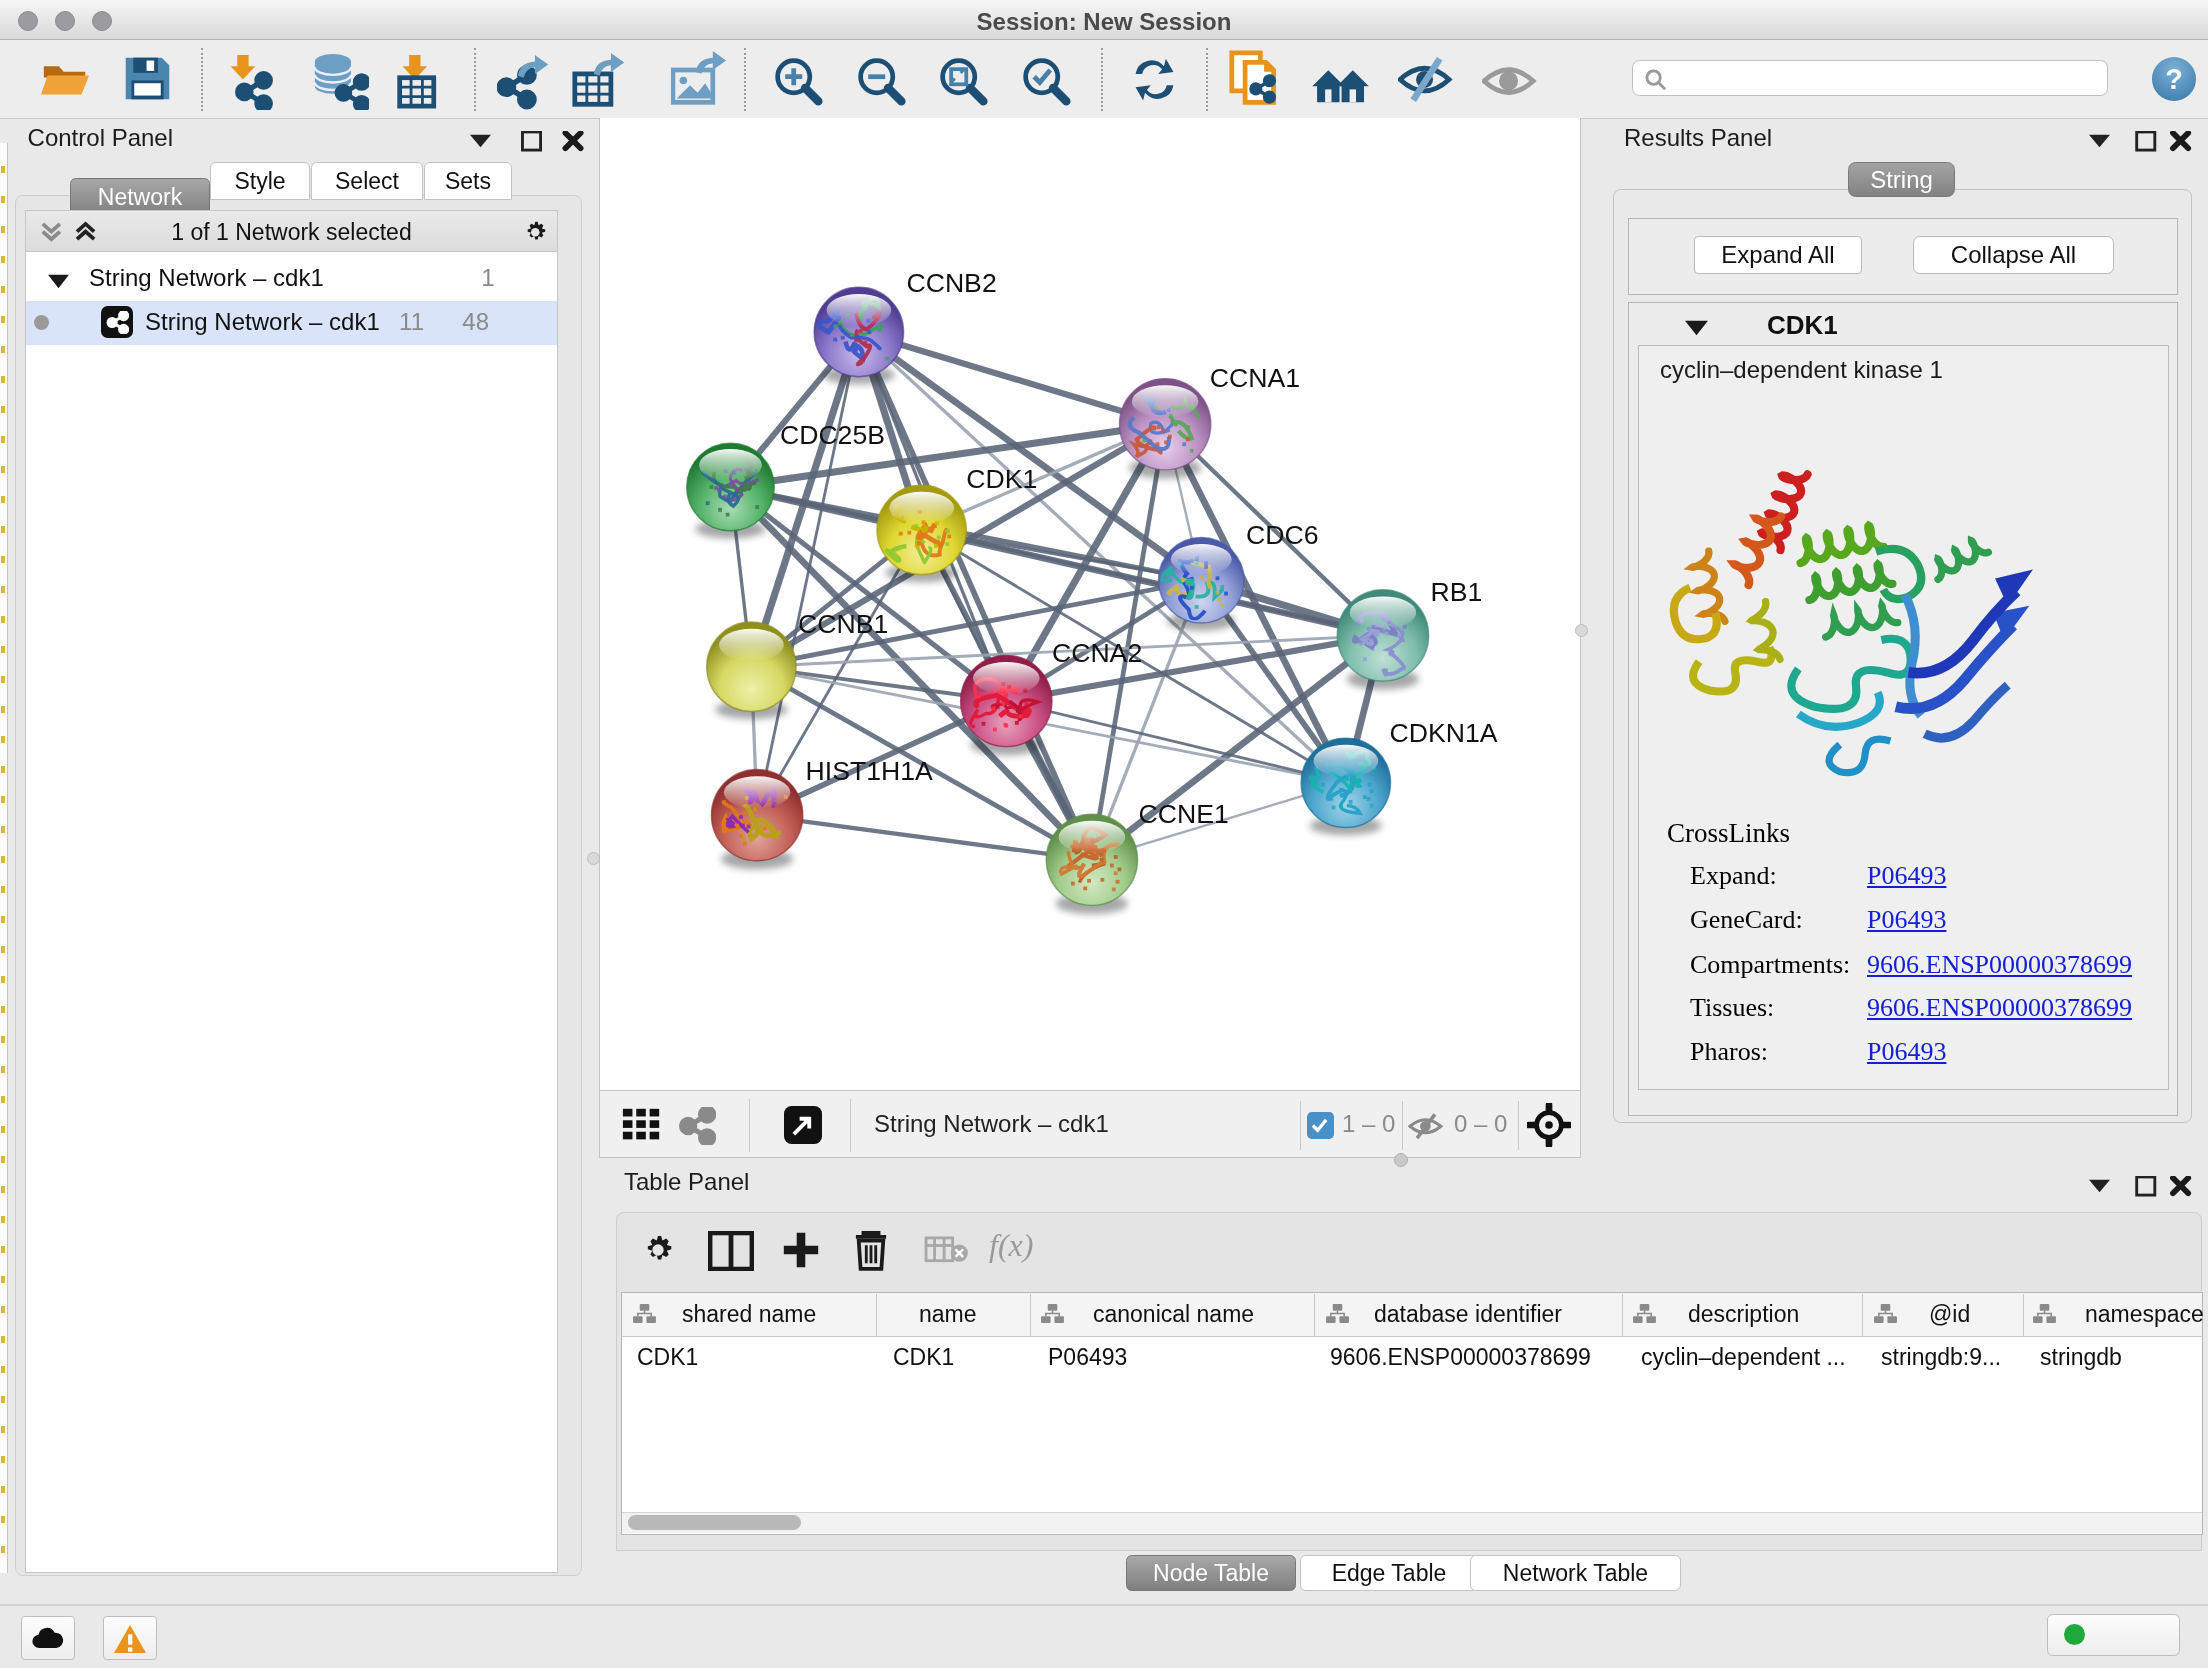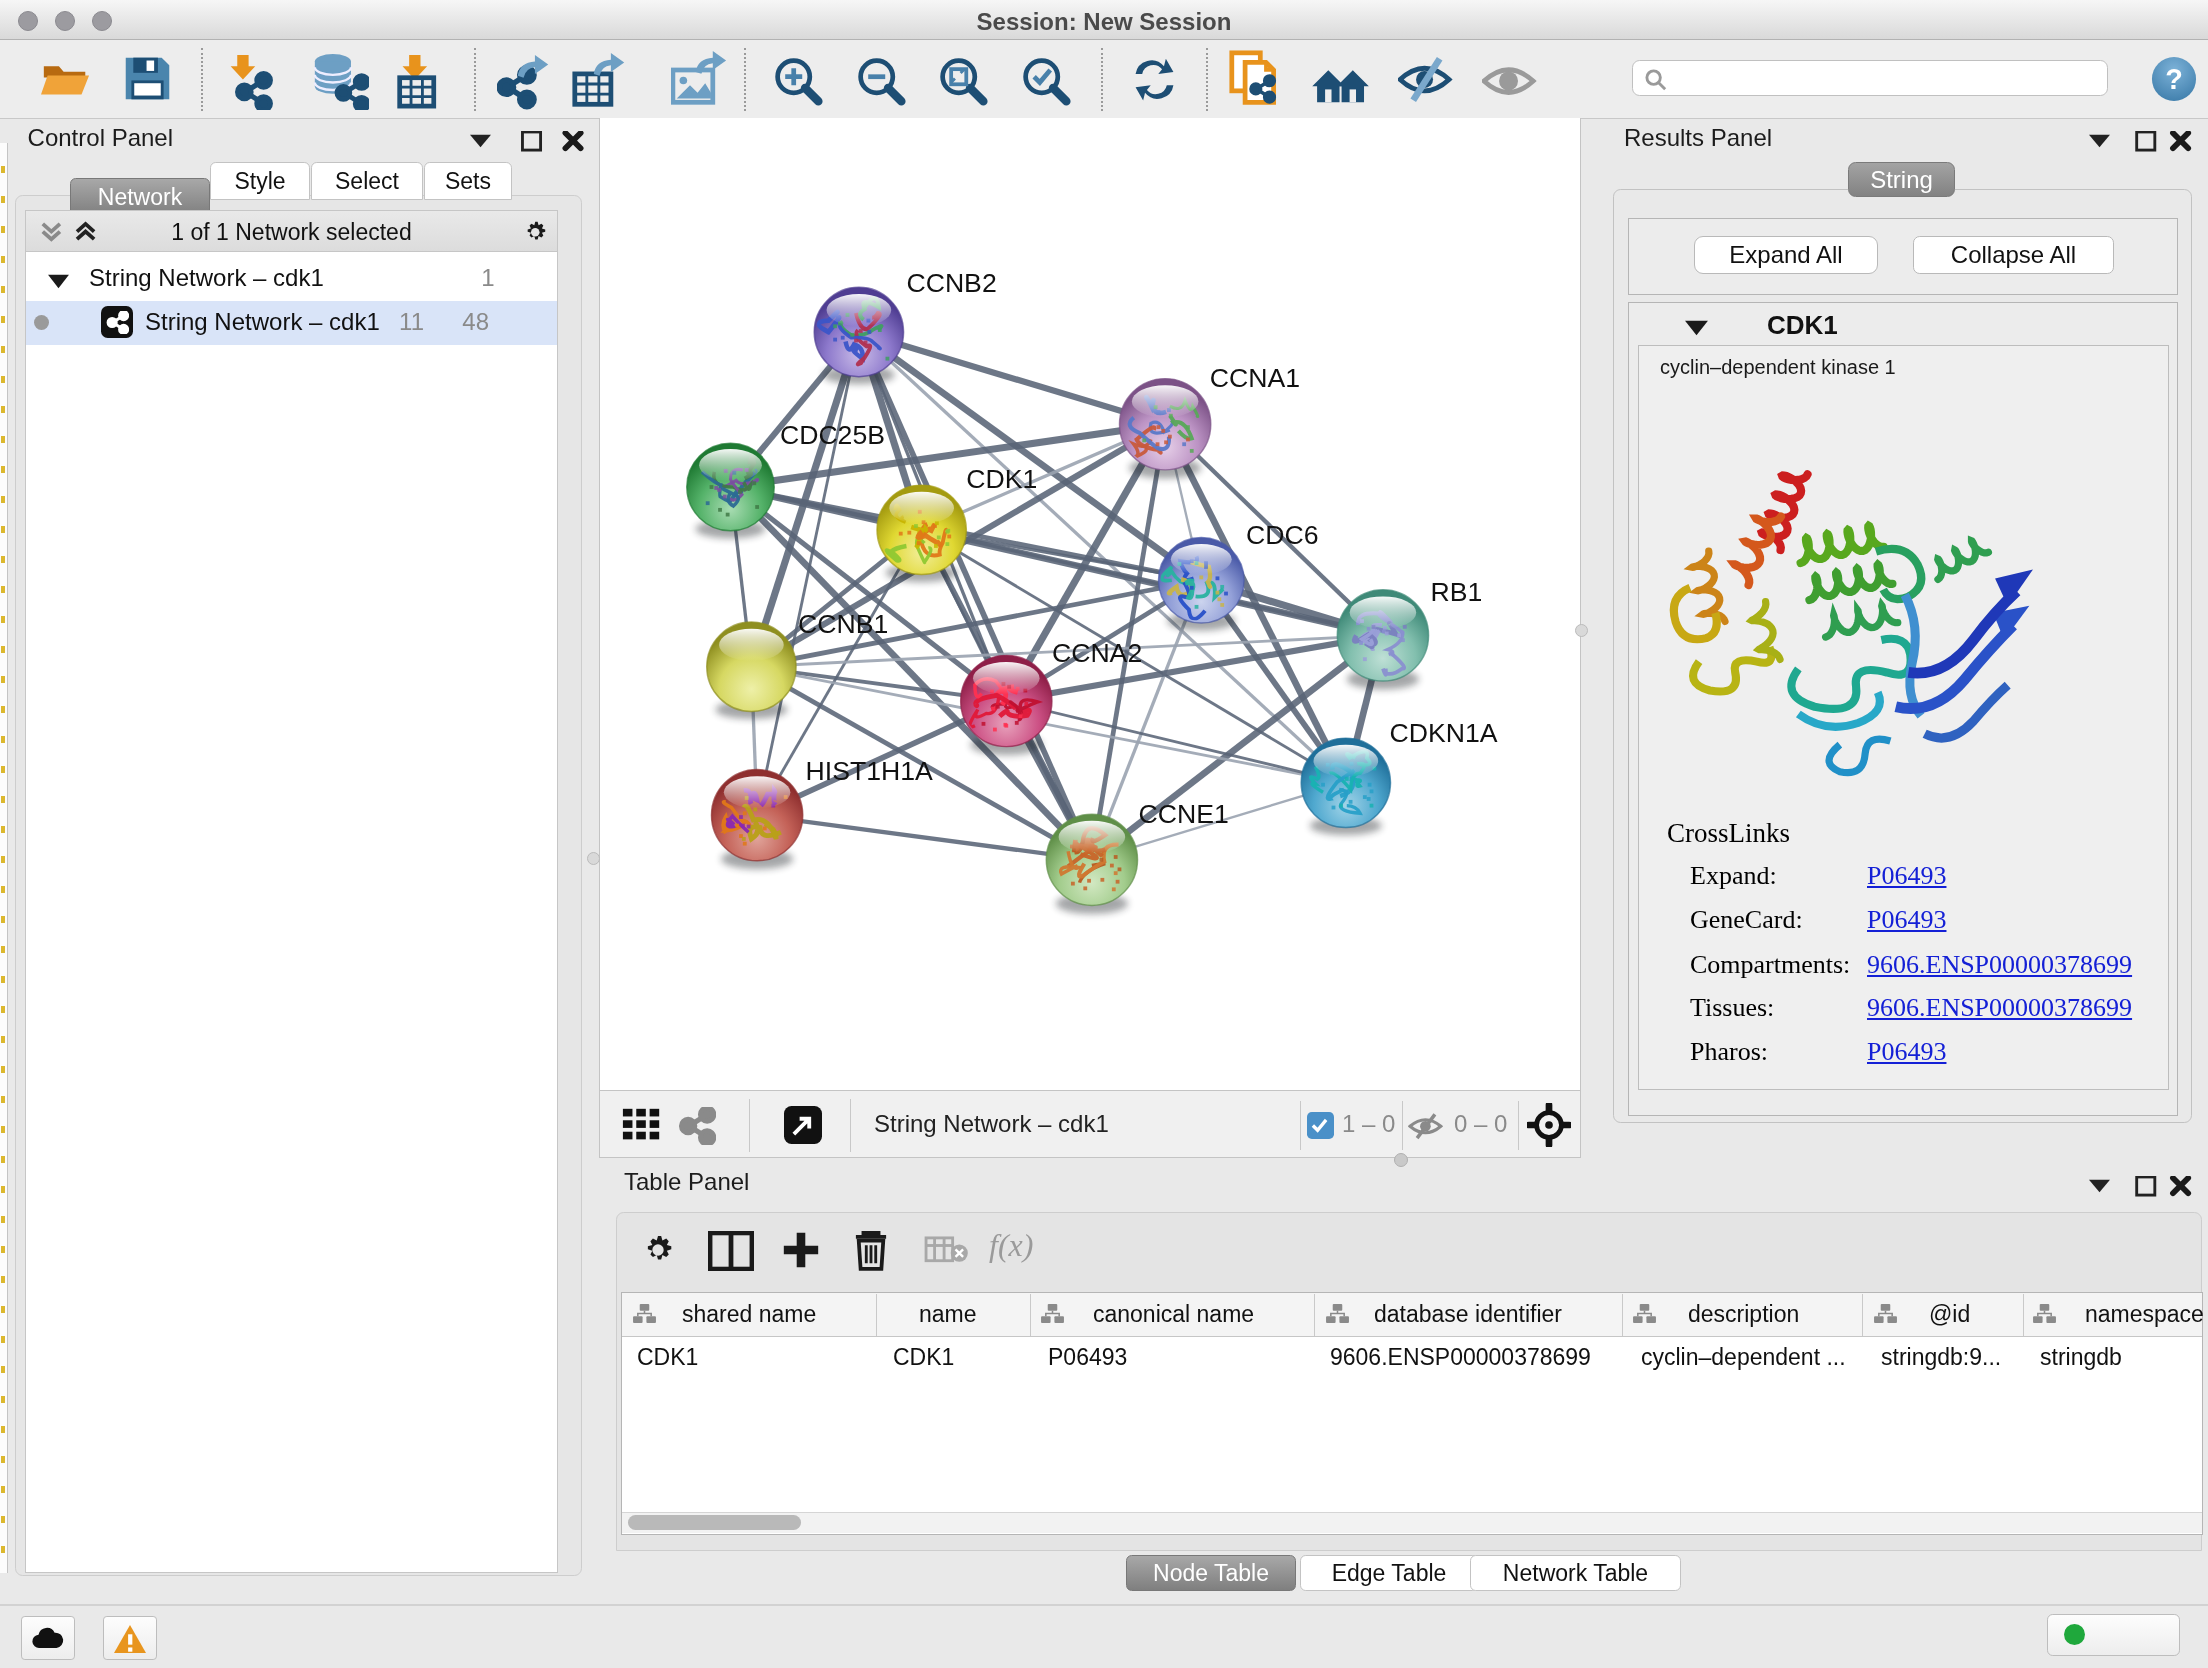--- a/index.html
+++ b/index.html
@@ -715,29 +715,29 @@
 
 <div class="abs panelhead" style="left:1624px;top:124px">Results Panel</div>
 <svg class="abs" style="left:2089px;top:131px" width="124" height="21" viewBox="0 0 130 22">
 <path d="M0 4 L22 4 L11 17 Z" fill="#222"></path>
 <rect x="50" y="1" width="19" height="19" fill="none" stroke="#222" stroke-width="3"></rect>
 <path d="M88 2 L104 18 M104 2 L88 18" stroke="#1a1a1a" stroke-width="6" stroke-linecap="round"></path>
 </svg>
 <div class="abs" style="left:1613px;top:189px;width:579px;height:934px;background:#e9e9e9;border:1px solid #c2c2c2;border-radius:7.6px"></div>
 <div class="abs" style="left:1848px;top:162px;width:107px;height:35px;background:linear-gradient(#a3a3a3,#828282);border:1px solid #7a7a7a;border-radius:7.6px;color:#fff;font-size:24px;text-align:center;line-height:33px">String</div>
 <div class="abs" style="left:1628px;top:218px;width:550px;height:77px;background:#ececec;border:1px solid #b5b5b5"></div>
-<div class="abs" style="left:1694px;top:236px;width:184px;height:38px;background:#fff;border:1px solid #b9b9b9;border-radius:9px;font-size:24px;text-align:center;line-height:36px;color:#111">Expand All</div>
+<div class="abs" style="left:1694px;top:236px;width:168px;height:38px;background:#fff;border:1px solid #b9b9b9;border-radius:4px;font-size:24px;text-align:center;line-height:36px;color:#111">Expand All</div>
 <div class="abs" style="left:1913px;top:236px;width:201px;height:38px;background:#fff;border:1px solid #b9b9b9;border-radius:6.7px;font-size:24px;text-align:center;line-height:36px;color:#111">Collapse All</div>
 <div class="abs" style="left:1628px;top:302px;width:550px;height:814px;background:#ececec;border:1px solid #b5b5b5"></div>
 <svg class="abs" style="left:1683px;top:317px" width="27" height="21" viewBox="0 0 28 22">
     <path d="M2 4 L26 4 L14 19 Z" fill="#1a1a1a"></path>
   </svg>
 <div class="abs" style="left:1767px;top:310px;font-size:26px;font-weight:bold;color:#111">CDK1</div>
 <div class="abs" style="left:1638px;top:345px;width:531px;height:745px;background:#efefef;border:1px solid #bdbdbd"></div>
-<div class="abs" style="left:1660px;top:356px;font-size:20px;color:#1a1a1a">cyclin–dependent kinase 1</div>
+<div class="abs" style="left:1660px;top:356px;font-size:24px;color:#1a1a1a">cyclin–dependent kinase 1</div>
 <svg style="position:absolute;left:1663px;top:436px" width="388" height="352" viewBox="0 0 430 390">
     <path d="M130.2 126.4 L130.6 123.7 L130.0 120.8 L128.5 117.8 L126.2 115.0 L123.4 112.4 L120.3 110.2 L117.1 108.5 L114.2 107.3 L111.8 106.8 L110.2 106.7 L109.5 107.1 L109.8 107.9 L111.1 108.9 L113.3 109.9 L116.2 110.9 L119.8 111.6 L123.6 111.8 L127.4 111.6 L131.0 110.9 L134.1 109.6 L136.4 107.7 L137.7 105.4 L138.1 102.7 L137.5 99.8 L136.0 96.8 L133.7 94.0 L130.9 91.4 L127.8 89.2 L124.6 87.5 L121.7 86.3 L119.3 85.8 L117.7 85.7 L117.0 86.1 L117.3 86.9 L118.6 87.9 L120.8 88.9 L123.7 89.9 L127.3 90.6 L131.1 90.8 L134.9 90.6 L138.5 89.9 L141.6 88.6 L143.9 86.7 L145.2 84.4 L145.6 81.7 L145.0 78.8 L143.5 75.8 L141.2 73.0 L138.4 70.4 L135.3 68.2 L132.1 66.5 L129.2 65.3 L126.8 64.8 L125.2 64.7 L124.5 65.1 L124.8 65.9 L126.1 66.9 L128.3 67.9 L131.2 68.9 L134.8 69.6 L138.6 69.8 L142.4 69.6 L146.0 68.9 L149.1 67.6 L151.4 65.7 L152.7 63.4 L153.1 60.7 L152.5 57.8 L151.0 54.8 L148.7 52.0 L145.9 49.4 L142.8 47.2 L139.6 45.5 L136.7 44.3 L134.3 43.8 L132.7 43.7 L132.0 44.1 L132.3 44.9 L133.6 45.9 L135.8 46.9 L138.7 47.9 L142.3 48.6 L146.1 48.8 L149.9 48.6 L153.5 47.9 L156.6 46.6 L158.9 44.7 L160.2 42.4" fill="none" stroke="#cc1f1f" stroke-width="9" stroke-linecap="round"></path>
     <path d="M94.8 165.1 L95.6 162.4 L95.5 159.4 L94.5 156.2 L92.8 153.1 L90.6 150.1 L88.0 147.5 L85.4 145.4 L83.0 143.7 L81.0 142.7 L79.7 142.2 L79.2 142.2 L79.5 142.6 L80.7 143.3 L82.8 144.2 L85.6 145.0 L88.9 145.7 L92.5 146.0 L96.2 145.8 L99.7 145.2 L102.8 143.9 L105.2 142.1 L106.8 139.8 L107.6 137.1 L107.5 134.0 L106.5 130.9 L104.8 127.8 L102.6 124.8 L100.0 122.2 L97.4 120.0 L95.0 118.4 L93.0 117.3 L91.7 116.8 L91.2 116.9 L91.5 117.3 L92.7 118.0 L94.8 118.9 L97.6 119.7 L100.9 120.3 L104.5 120.7 L108.2 120.5 L111.7 119.8 L114.8 118.6 L117.2 116.8 L118.8 114.5 L119.6 111.7 L119.5 108.7 L118.5 105.6 L116.8 102.4 L114.6 99.5 L112.0 96.9 L109.4 94.7 L107.0 93.1 L105.0 92.0 L103.7 91.5 L103.2 91.5 L103.5 92.0 L104.7 92.7 L106.8 93.5 L109.6 94.4 L112.9 95.0 L116.5 95.3 L120.2 95.2 L123.7 94.5 L126.8 93.3 L129.2 91.5 L130.8 89.1" fill="none" stroke="#d4581c" stroke-width="9" stroke-linecap="round"></path>
     <path d="M68.7 205.5 L67.7 203.1 L65.9 200.9 L63.4 199.2 L60.3 197.9 L57.1 197.0 L53.7 196.5 L50.6 196.4 L48.0 196.5 L45.9 196.8 L44.7 197.2 L44.3 197.5 L44.8 197.6 L46.0 197.3 L48.0 196.7 L50.5 195.7 L53.2 194.2 L56.0 192.3 L58.6 190.1 L60.7 187.6 L62.2 184.9 L62.9 182.2 L62.7 179.5 L61.7 177.1 L59.9 174.9 L57.4 173.2 L54.3 171.9 L51.1 171.0 L47.7 170.5 L44.6 170.4 L42.0 170.5 L39.9 170.8 L38.7 171.2 L38.3 171.5 L38.8 171.6 L40.0 171.3 L42.0 170.7 L44.5 169.7 L47.2 168.2 L50.0 166.3 L52.6 164.1 L54.7 161.6 L56.2 158.9 L56.9 156.2 L56.7 153.5 L55.7 151.1 L53.9 148.9 L51.4 147.2 L48.3 145.9 L45.1 145.0 L41.7 144.5 L38.6 144.4 L36.0 144.5 L33.9 144.8 L32.7 145.2 L32.3 145.5 L32.8 145.6 L34.0 145.3 L36.0 144.7 L38.5 143.7 L41.2 142.2 L44.0 140.3 L46.6 138.1 L48.7 135.6 L50.2 132.9 L50.9 130.2 L50.7 127.5" fill="none" stroke="#cc8418" stroke-width="8" stroke-linecap="round"></path>
     <path d="M30 168 Q6 178 14 206 Q22 230 48 224 Q64 218 58 196" fill="none" stroke="#c8a814" stroke-width="9"></path>
     <path d="M40 250 Q22 274 52 282 Q86 288 80 262 Q76 244 104 250 Q126 256 118 234" fill="none" stroke="#b8b414" stroke-width="9"></path>
     <path d="M129.7 247.6 L128.6 245.0 L126.8 242.7 L124.4 240.7 L121.6 239.2 L118.5 238.1 L115.4 237.3 L112.4 236.9 L109.9 236.7 L108.0 236.6 L106.7 236.6 L106.3 236.4 L106.6 236.1 L107.7 235.5 L109.4 234.5 L111.5 233.2 L113.9 231.4 L116.3 229.2 L118.5 226.8 L120.3 224.1 L121.5 221.2 L122.0 218.4 L121.7 215.6 L120.6 213.0 L118.8 210.7 L116.4 208.7 L113.6 207.2 L110.5 206.1 L107.4 205.3 L104.4 204.9 L101.9 204.7 L100.0 204.6 L98.7 204.6 L98.3 204.4 L98.6 204.1 L99.7 203.5 L101.4 202.5 L103.5 201.2 L105.9 199.4 L108.3 197.2 L110.5 194.8 L112.3 192.1 L113.5 189.2 L114.0 186.4 L113.7 183.6" fill="none" stroke="#a8b016" stroke-width="8" stroke-linecap="round"></path>
     <path d="M152.5 140.8 L155.1 139.7 L157.3 137.7 L159.1 134.9 L160.4 131.5 L161.3 127.7 L161.6 123.8 L161.5 120.2 L161.1 117.2 L160.4 114.8 L159.7 113.4 L159.0 113.0 L158.5 113.6 L158.4 115.2 L158.7 117.6 L159.4 120.7 L160.7 124.0 L162.4 127.5 L164.6 130.6 L167.2 133.3 L169.9 135.2 L172.7 136.3 L175.5 136.3 L178.1 135.2 L180.3 133.2 L182.1 130.4 L183.4 127.0 L184.3 123.2 L184.6 119.3 L184.5 115.7 L184.1 112.7 L183.4 110.3 L182.7 108.9 L182.0 108.5 L181.5 109.1 L181.4 110.7 L181.7 113.1 L182.4 116.2 L183.7 119.5 L185.4 123.0 L187.6 126.1 L190.2 128.8 L192.9 130.7 L195.7 131.8 L198.5 131.8 L201.1 130.7 L203.3 128.7 L205.1 125.9 L206.4 122.5 L207.3 118.7 L207.6 114.8 L207.5 111.2 L207.1 108.2 L206.4 105.8 L205.7 104.4 L205.0 104.0 L204.5 104.6 L204.4 106.2 L204.7 108.6 L205.4 111.7 L206.7 115.0 L208.4 118.5 L210.6 121.6 L213.2 124.3 L215.9 126.2 L218.7 127.3 L221.5 127.3 L224.1 126.2 L226.3 124.2 L228.1 121.4 L229.4 118.0 L230.3 114.2 L230.6 110.3 L230.5 106.7 L230.1 103.7 L229.4 101.3 L228.7 99.9 L228.0 99.5 L227.5 100.1 L227.4 101.7 L227.7 104.1 L228.4 107.2 L229.7 110.5 L231.4 114.0 L233.6 117.1 L236.2 119.8 L238.9 121.7 L241.7 122.8 L244.5 122.8" fill="none" stroke="#58a81e" stroke-width="9" stroke-linecap="round"></path>
     <path d="M162.3 181.8 L164.7 180.8 L166.9 178.9 L168.7 176.3 L170.0 173.1 L170.8 169.6 L171.2 166.1 L171.2 162.7 L170.9 159.9 L170.3 157.7 L169.7 156.4 L169.2 156.0 L168.8 156.5 L168.8 158.0 L169.1 160.2 L169.9 163.0 L171.2 166.1 L172.9 169.2 L175.0 172.2 L177.4 174.6 L180.0 176.4 L182.7 177.3 L185.3 177.3 L187.7 176.3 L189.9 174.4 L191.7 171.8 L193.0 168.6 L193.8 165.1 L194.2 161.6 L194.2 158.2 L193.9 155.4 L193.3 153.2 L192.7 151.9 L192.2 151.5 L191.8 152.0 L191.8 153.5 L192.1 155.7 L192.9 158.5 L194.2 161.6 L195.9 164.7 L198.0 167.7 L200.4 170.1 L203.0 171.9 L205.7 172.8 L208.3 172.8 L210.7 171.8 L212.9 169.9 L214.7 167.3 L216.0 164.1 L216.8 160.6 L217.2 157.1 L217.2 153.7 L216.9 150.9 L216.3 148.7 L215.7 147.4 L215.2 147.0 L214.8 147.5 L214.8 149.0 L215.1 151.2 L215.9 154.0 L217.2 157.1 L218.9 160.2 L221.0 163.2 L223.4 165.6 L226.0 167.4 L228.7 168.3 L231.3 168.3 L233.7 167.3 L235.9 165.4 L237.7 162.8 L239.0 159.6 L239.8 156.1 L240.2 152.6 L240.2 149.2 L239.9 146.4 L239.3 144.2 L238.7 142.9 L238.2 142.5 L237.8 143.0 L237.8 144.5 L238.1 146.7 L238.9 149.5 L240.2 152.6 L241.9 155.7 L244.0 158.7 L246.4 161.1 L249.0 162.9 L251.7 163.8 L254.3 163.8" fill="none" stroke="#3f9e30" stroke-width="9" stroke-linecap="round"></path>
     <path d="M180.2 222.8 L182.6 221.8 L184.9 220.1 L186.7 217.6 L188.2 214.6 L189.2 211.4 L189.8 208.0 L190.0 204.9 L190.0 202.3 L189.7 200.2 L189.4 199.0 L189.2 198.5 L189.1 199.0 L189.3 200.3 L189.9 202.3 L190.9 204.8 L192.3 207.5 L194.1 210.4 L196.3 213.0 L198.8 215.2 L201.4 216.8 L204.2 217.5 L206.8 217.5 L209.3 216.5 L211.5 214.7 L213.4 212.3 L214.8 209.3 L215.8 206.0 L216.4 202.7 L216.7 199.6 L216.6 196.9 L216.4 194.9 L216.1 193.6 L215.8 193.2 L215.8 193.7 L216.0 195.0 L216.6 196.9 L217.5 199.4 L218.9 202.2 L220.8 205.0 L223.0 207.7 L225.4 209.9 L228.1 211.4 L230.8 212.2 L233.5 212.1 L236.0 211.2 L238.2 209.4 L240.1 206.9 L241.5 204.0 L242.5 200.7 L243.1 197.4 L243.3 194.3 L243.3 191.6 L243.1 189.6 L242.8 188.3 L242.5 187.9 L242.4 188.3 L242.7 189.6 L243.2 191.6 L244.2 194.1 L245.6 196.9 L247.4 199.7 L249.6 202.3 L252.1 204.5 L254.8 206.1 L257.5 206.9 L260.2 206.8" fill="none" stroke="#2f9e50" stroke-width="8" stroke-linecap="round"></path>

